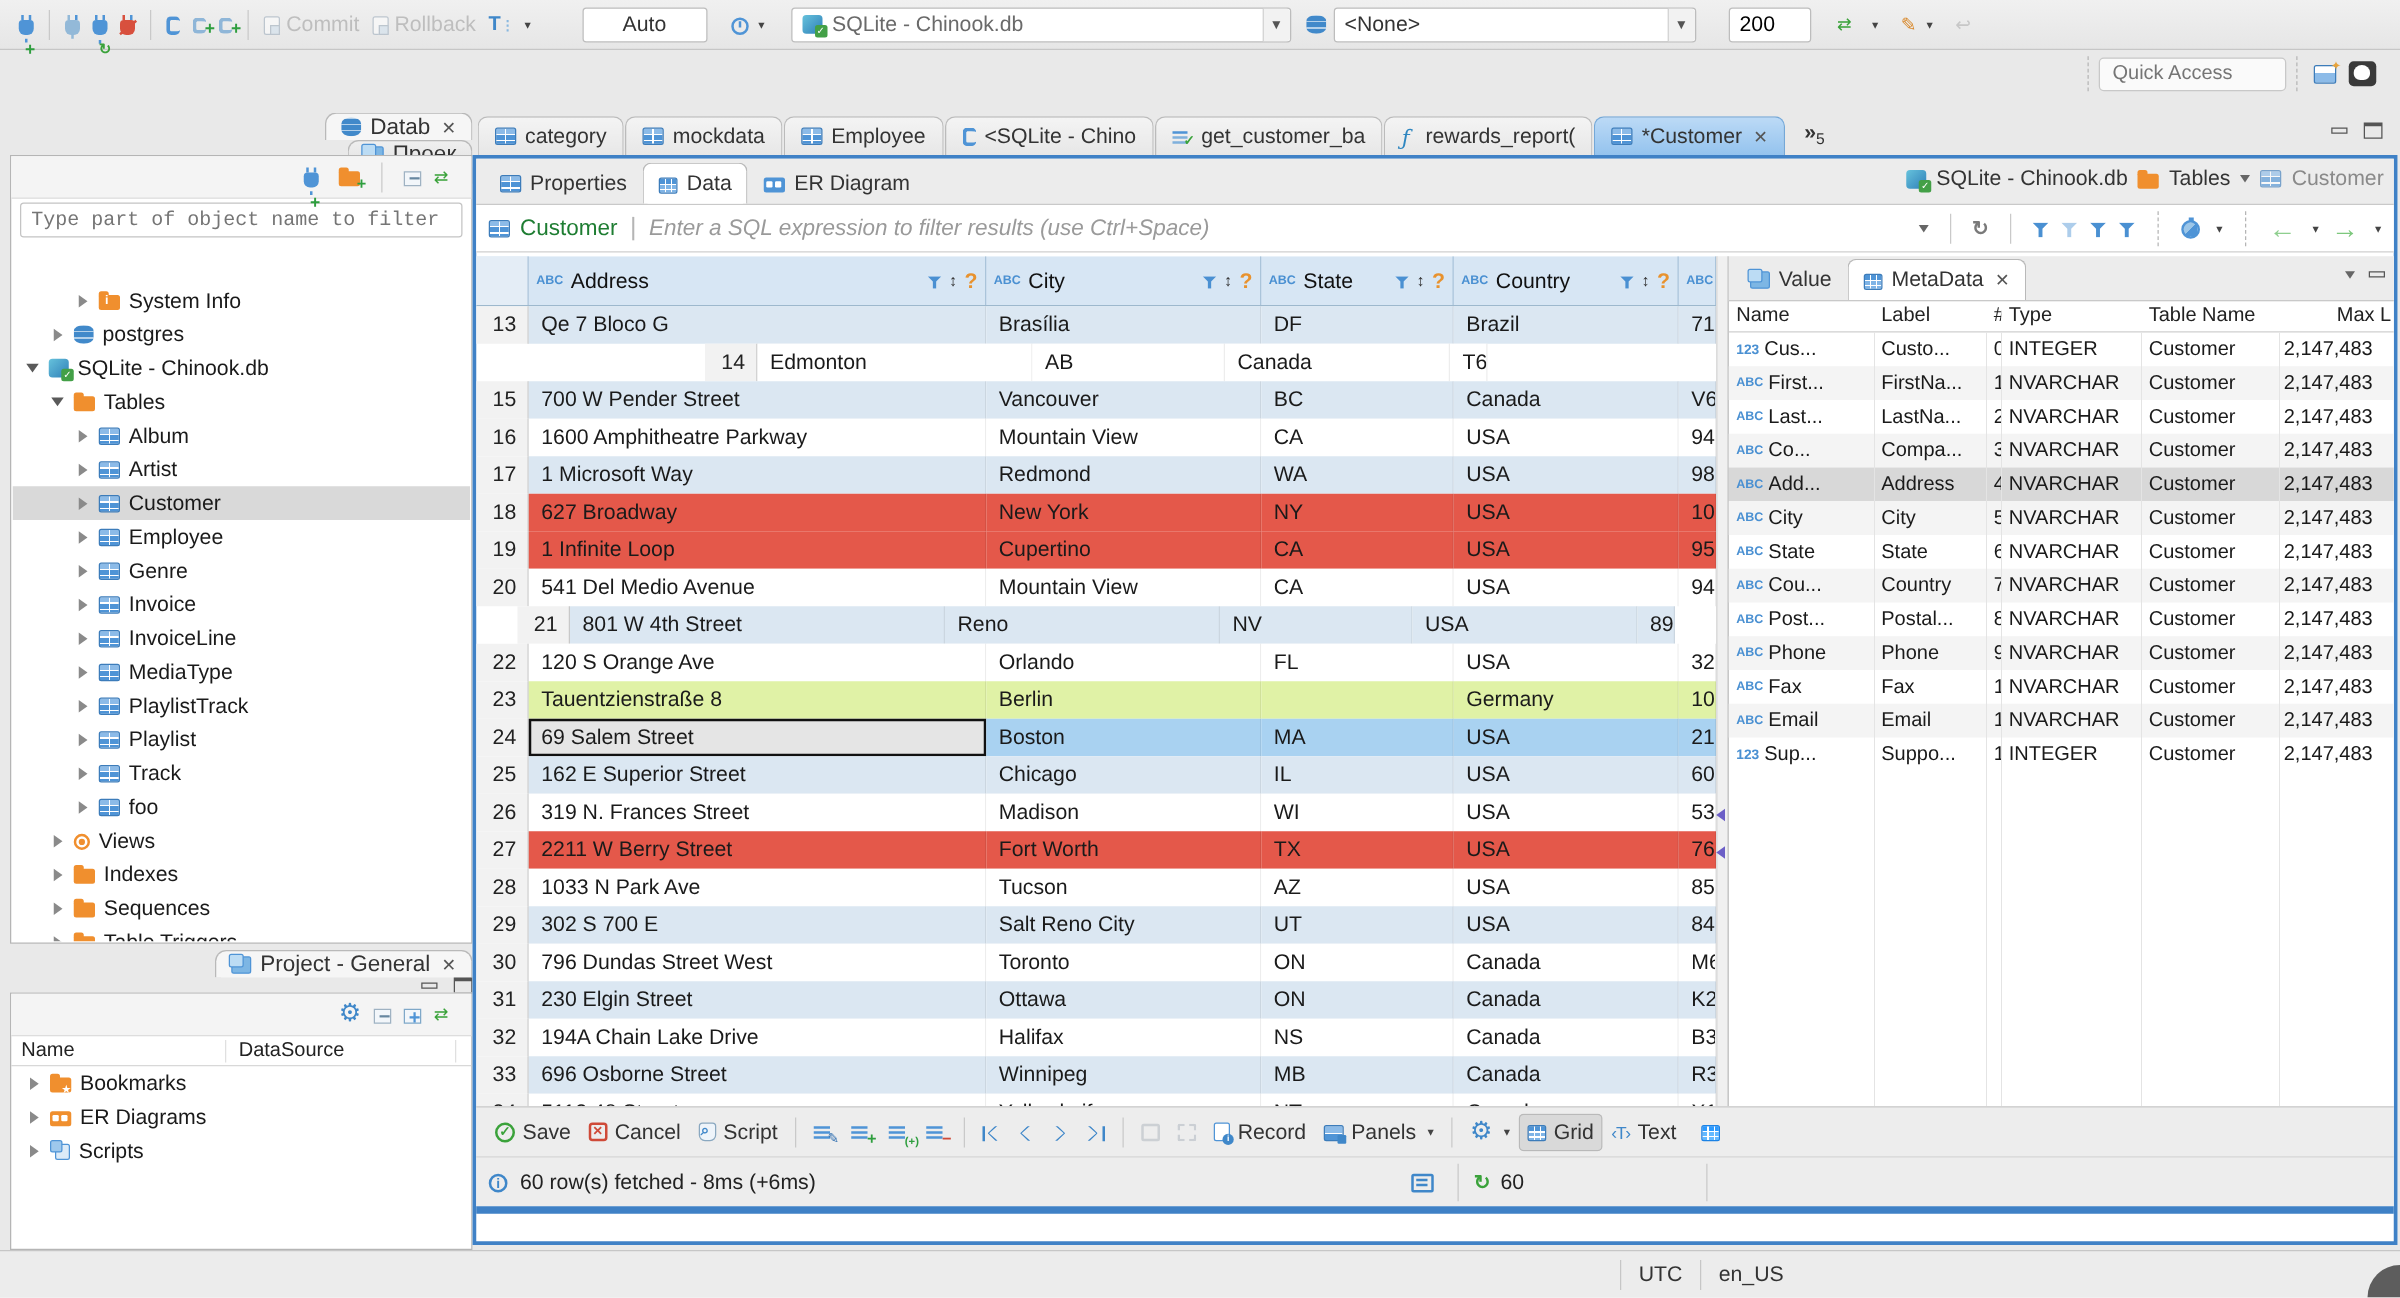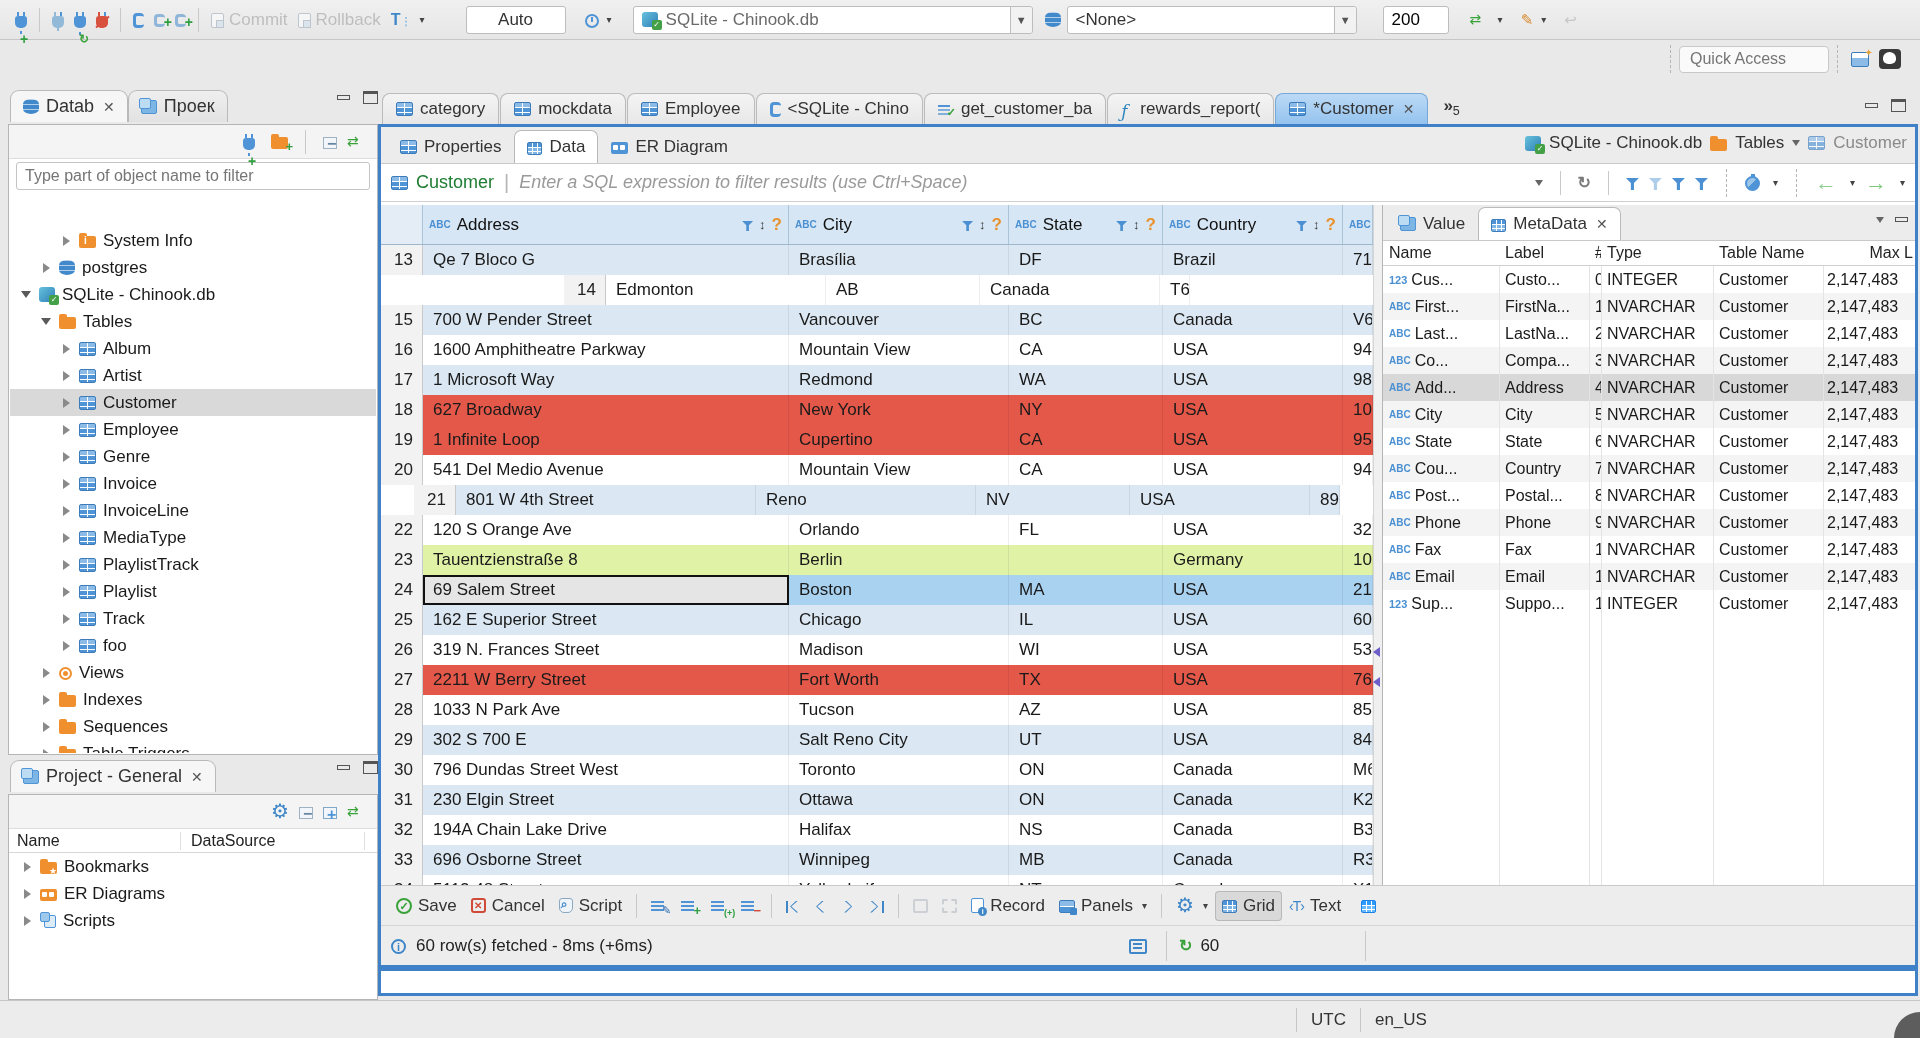--- a/index.html
+++ b/index.html
@@ -120,29 +120,29 @@
 
   
   #toolbar { position:absolute; left:0; top:0; width:1920px; height:40px; background:linear-gradient(#f0f0f0,#e6e6e6); border-bottom:1px solid #c6c6c6; display:flex; align-items:center; padding:0 10px; }
   .tbtn { display:flex; align-items:center; gap:5px; padding:0 5px; height:30px; color:#9a9a9a; font-size:17px; }
   .combo { height:28px; background:#fff; border:1px solid #bdbdbd; border-radius:3px; display:flex; align-items:center; padding:0 8px; font-size:17px; color:#333; }
   .combo .vbtn { width:22px; height:26px; border-left:1px solid #bdbdbd; background:#f2f2f2; margin:0 -8px 0 8px; text-align:center; color:#555; font-size:11px; line-height:26px; border-radius:0 3px 3px 0; }
   #qa-row { position:absolute; right:0; top:41px; width:700px; height:36px; display:flex; align-items:center; justify-content:flex-end; padding-right:14px; }
   #quick-access { width:150px; height:27px; border:1px solid #c8c8c8; border-radius:4px; background:#fafafa; color:#a8a8a8; font-size:16px; padding:0 10px; }
 
   
-  .ltab-row { display:flex; align-items:flex-start; height:34px; padding-left:2px; }
+  .ltab-row { display:flex; align-items:flex-end; height:34px; padding-left:2px;flex-direction:column; }
   .ltab { display:flex; align-items:center; gap:7px; height:32px; padding:0 12px; font-size:18px; color:#333; border:1px solid #b9b9b9; border-bottom:none; border-radius:9px 9px 0 0; background:linear-gradient(#efefef,#e2e2e2); }
   .ltab.active { background:#f6f6f6; }
   .tab-close { color:#555; font-size:14px; margin-left:2px; cursor:pointer; }
   #left-top { position:absolute; left:8px; top:90px; width:370px; height:665px; }
   #left-top .body, #left-bottom .body { position:absolute; left:0; right:0; bottom:0; background:#fff; border:1px solid #b5b5b5; }
   #left-top .body { top:34px; }
   .ptoolbar { height:34px; background:#f4f4f4; border-bottom:1px solid #ddd; display:flex; align-items:center; justify-content:flex-end; gap:10px; padding:0 10px; }
-  #obj-filter { display:block; width:354px; margin:3px auto 2px; height:28px; border:1px solid #c4c4c4; border-radius:3px; font-size:16px; color:#a9a9a9; padding:0 8px; font-family:Liberation Sans, sans-serif; }
+  #obj-filter { display:block; width:354px; margin:3px auto 2px; height:28px; border:1px solid #c4c4c4; border-radius:3px; font-size:16px; color:#a9a9a9; padding:0 8px; font-family:Liberation Mono, monospace; }
   #nav-tree { position:absolute; top:102px; bottom:1px; left:1px; right:1px; overflow:hidden; }
   .trow { display:flex; align-items:center; height:27px; font-size:17px; gap:7px; white-space:nowrap; }
   .trow.selected { background:#d9d9d9; }
   .trow .arr { width:12px; flex:none; display:flex; justify-content:center; }
   #left-bottom { position:absolute; left:8px; top:760px; width:370px; height:240px; }
   #left-bottom .body { top:34px; }
   .pcols { display:flex; height:24px; border-bottom:1px solid #d8d8d8; font-size:16px; color:#222; align-items:center; }
   .pcols .c1 { width:172px; padding-left:8px; border-right:1px solid #e0e0e0; }
   .pcols .c2 { padding-left:10px; border-right:1px solid #e0e0e0; width:184px; }
 

